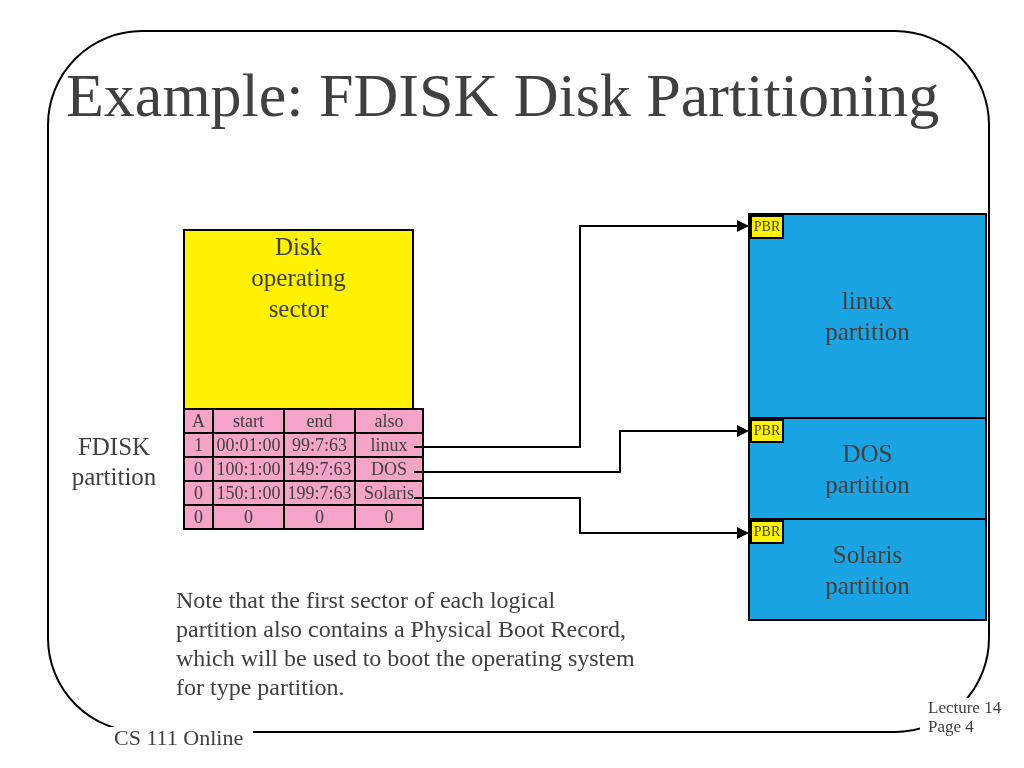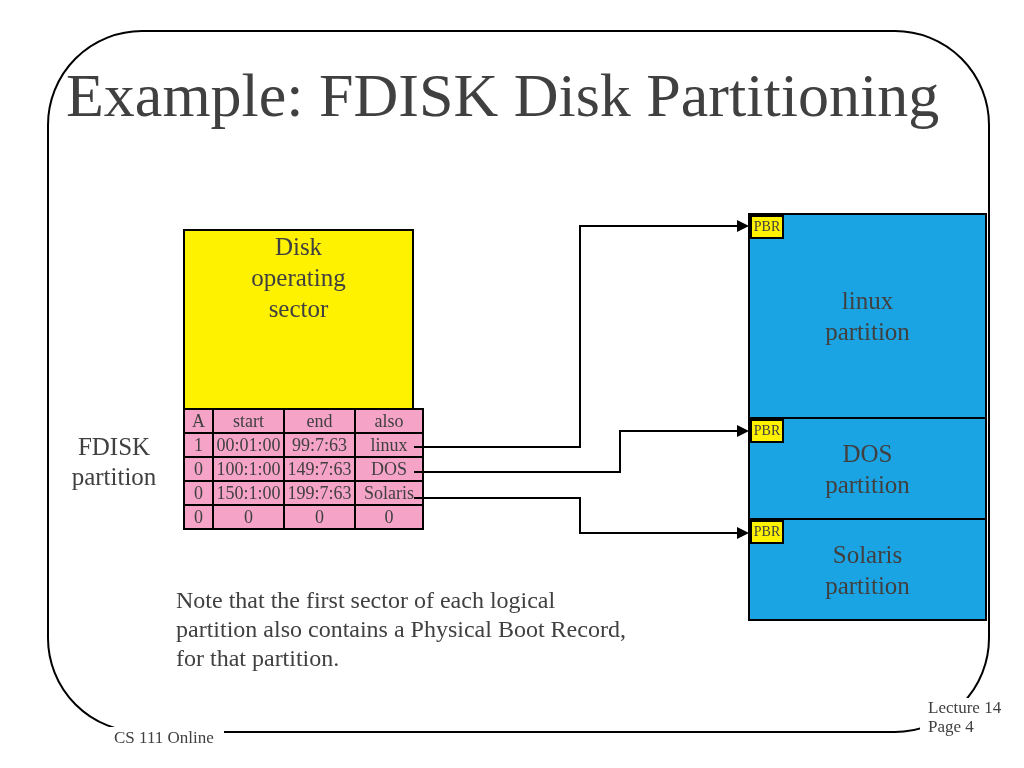--- a/index.html
+++ b/index.html
@@ -77,21 +77,21 @@
   .hline{position:absolute;height:2px;background:var(--line_black);}
   .vline{position:absolute;width:2px;background:var(--line_black);}
   .arrowhead{
     position:absolute;width:0;height:0;
     border-top:6px solid transparent;border-bottom:6px solid transparent;
     border-left:12px solid var(--line_black);
   }
 
   .footer-left{
     left:104px;top:727px;background:#fff;padding:0 10px;
-    font-size:17px;line-height:22px;white-space:nowrap;z-index:5;
+    font-size:22px;line-height:22px;white-space:nowrap;z-index:5;
   }
   .footer-right{
     left:920px;top:698px;width:104px;height:50px;background:#fff;
     padding-left:8px;font-size:17px;line-height:19px;white-space:nowrap;z-index:5;
   }
 </style>
 </head>
 <body>
 
 <div class="canvas">
@@ -183,21 +183,22 @@
   <div class="arrowhead" style="left:737px;top:425px;"></div>
 
   <div class="hline" style="left:414px;top:497px;width:167px;"></div>
   <div class="vline" style="left:579px;top:497px;height:37px;"></div>
   <div class="hline" style="left:579px;top:532px;width:158px;"></div>
   <div class="arrowhead" style="left:737px;top:527px;"></div>
 
   <div class="abs note">
     <div>Note that the first sector of each logical</div>
     <div>partition also contains a Physical Boot Record,</div>
-    <div>for that partition.</div>
+    <div>which will be used to boot the operating system</div>
+    <div>for type partition.</div>
   </div>
 
   <div class="abs footer-left">CS 111 Online</div>
   <div class="abs footer-right">
     <div>Lecture 14</div>
     <div>Page 4</div>
   </div>
 
 </div>
 

